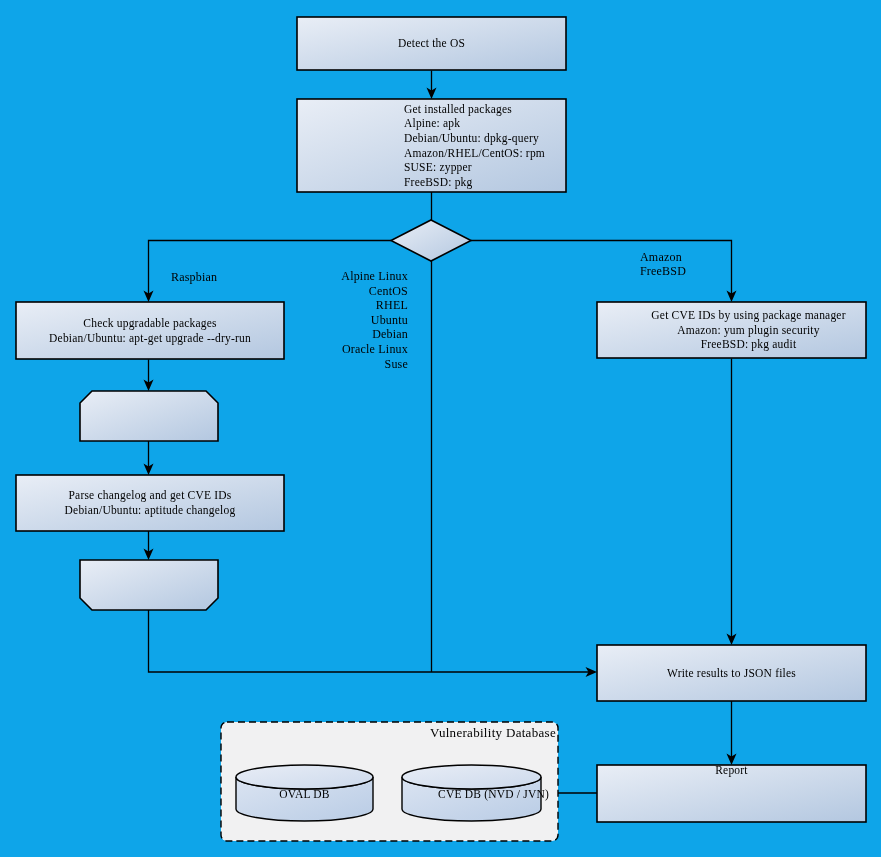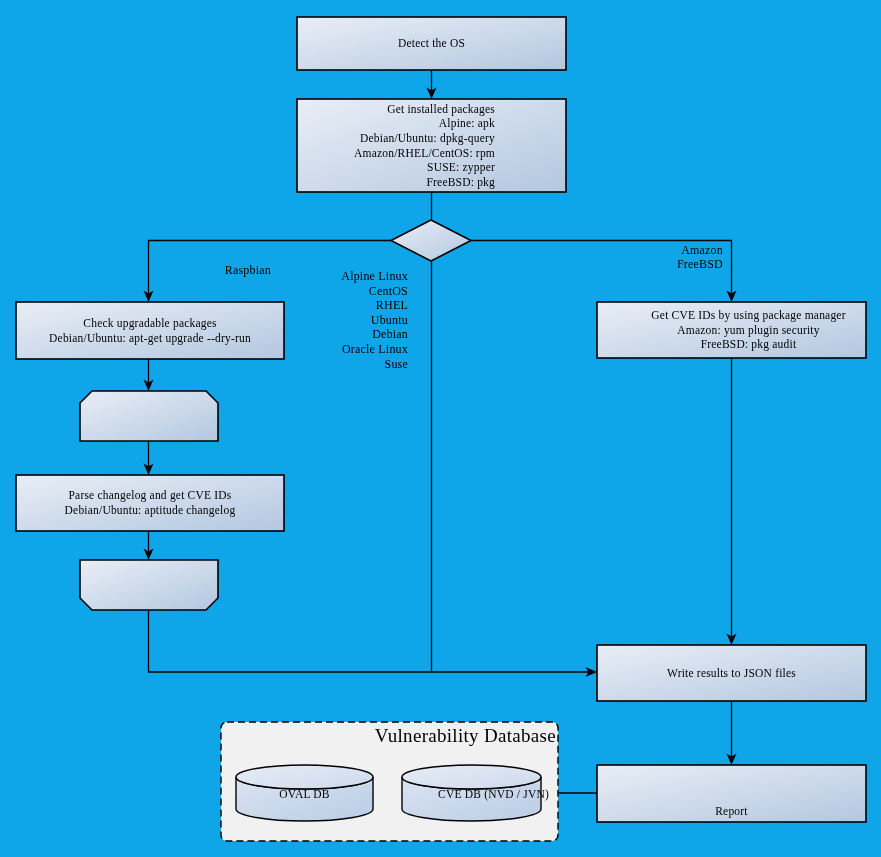--- a/index.html
+++ b/index.html
@@ -6,29 +6,29 @@
   .stage{
     position:relative;width:881px;height:857px;background:#0ea5e9;
     font-family:Liberation Serif, serif;color:#000;overflow:hidden;
   }
   .stage svg{position:absolute;left:0;top:0;}
   .ntext{
     position:absolute;display:flex;align-items:center;justify-content:center;
     text-align:center;white-space:pre-line;font-size:11.5px;line-height:14.6px;
     letter-spacing:.2px;color:#000;z-index:2;pointer-events:none;box-sizing:border-box;
   }
-  .ntext.right{justify-content:flex-end;text-align:right;padding-right:71px;}
+  .ntext.right{justify-content:flex-end;text-align:left;padding-right:21px;}
   .lbl{
     position:absolute;white-space:pre-line;font-size:12px;line-height:14.6px;
     letter-spacing:.2px;color:#000;z-index:2;box-sizing:border-box;
   }
-  .lbl.center{text-align:right;}
+  .lbl.center{text-align:left;margin-top:7px;}
   .lbl.rightalign{text-align:right;}
   .dbtitle{
-    position:absolute;font-size:19px;letter-spacing:.3px;color:#000;
+    position:absolute;font-size:13px;letter-spacing:.3px;color:#000;
     text-align:right;z-index:2;box-sizing:border-box;
   }
 </style>
 </head>
 <body>
 
 <div class="stage">
 
   <svg width="881" height="857" viewBox="0 0 881 857">
     <defs>
@@ -112,21 +112,21 @@
   <div class="ntext" style="left:16px;top:475px;width:268px;height:56px;">Parse changelog and get CVE IDs
 Debian/Ubuntu: aptitude changelog</div>
 
 
   <div class="ntext" style="left:614px;top:302px;width:269px;height:56px;">Get CVE IDs by using package manager
 Amazon: yum plugin security
 FreeBSD: pkg audit</div>
 
   <div class="ntext" style="left:597px;top:645px;width:269px;height:56px;">Write results to JSON files</div>
 
-  <div class="ntext" style="left:597px;top:783px;width:269px;height:57px;">Report</div>
+  <div class="ntext" style="left:597px;top:742px;width:269px;height:57px;">Report</div>
 
   <div class="lbl center" style="left:171px;top:263px;width:100px;">Raspbian</div>
 
   <div class="lbl rightalign" style="left:300px;top:269px;width:108px;">Alpine Linux
 CentOS
 RHEL
 Ubuntu
 Debian
 Oracle Linux
 Suse</div>

